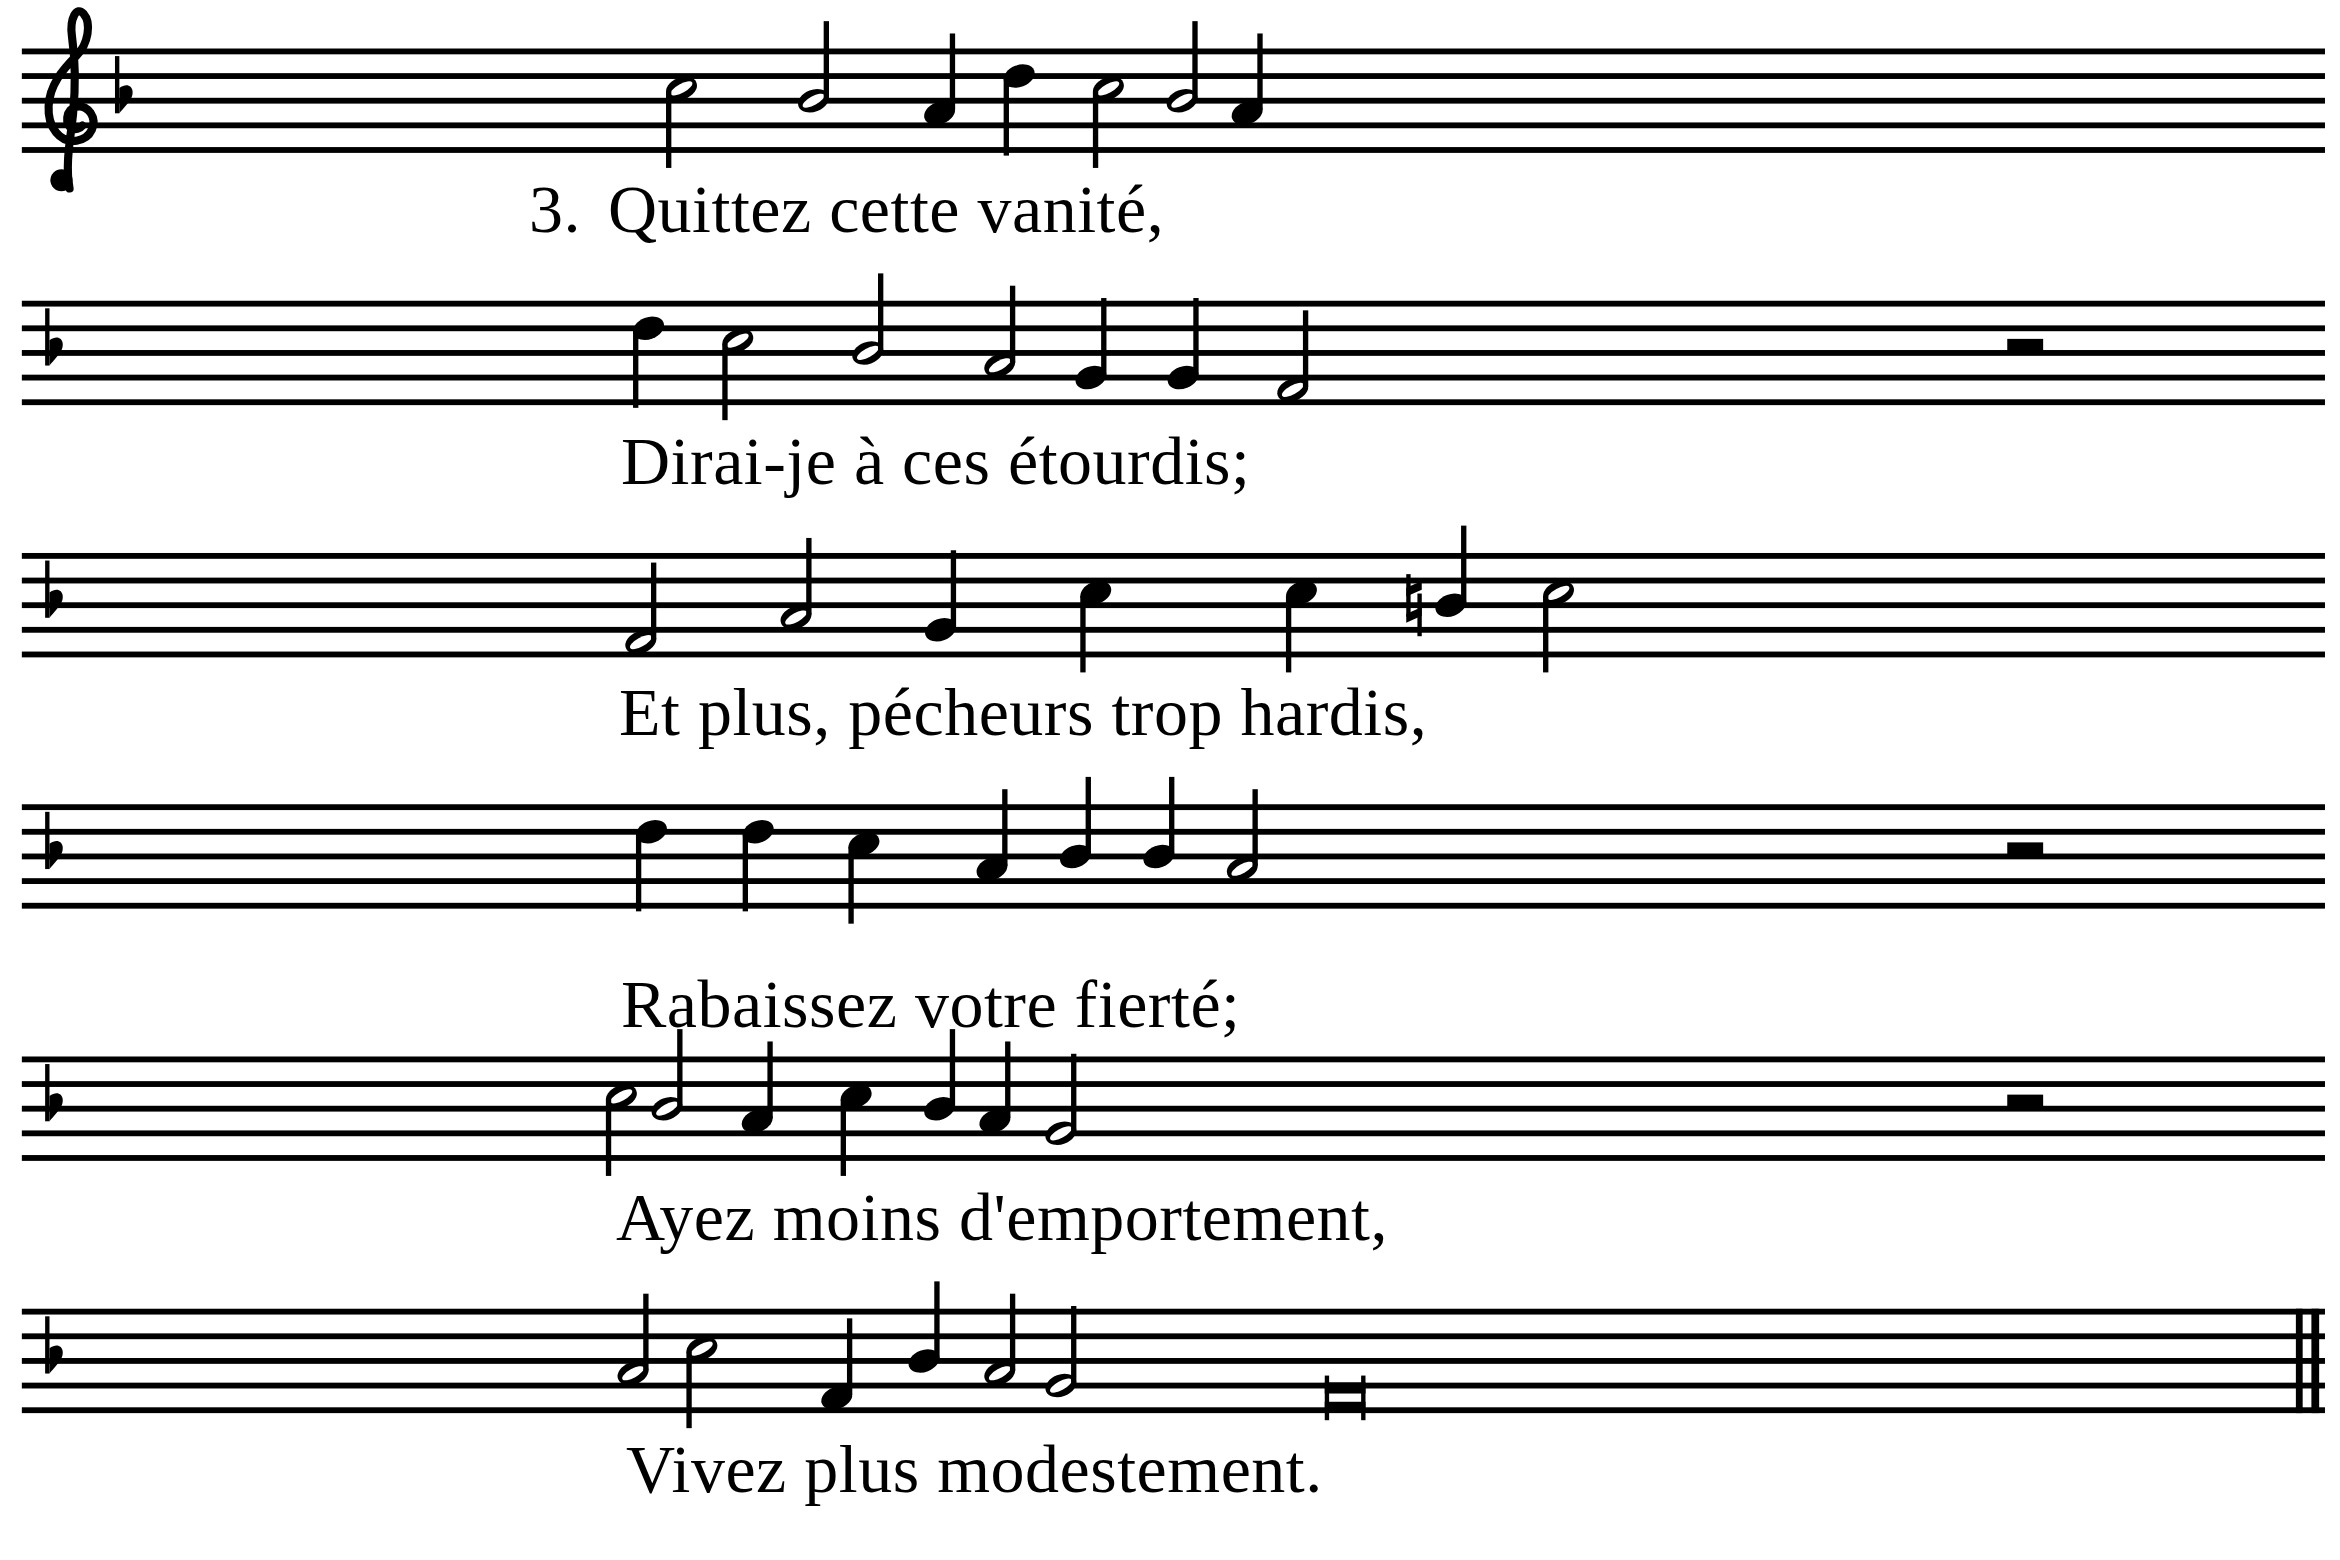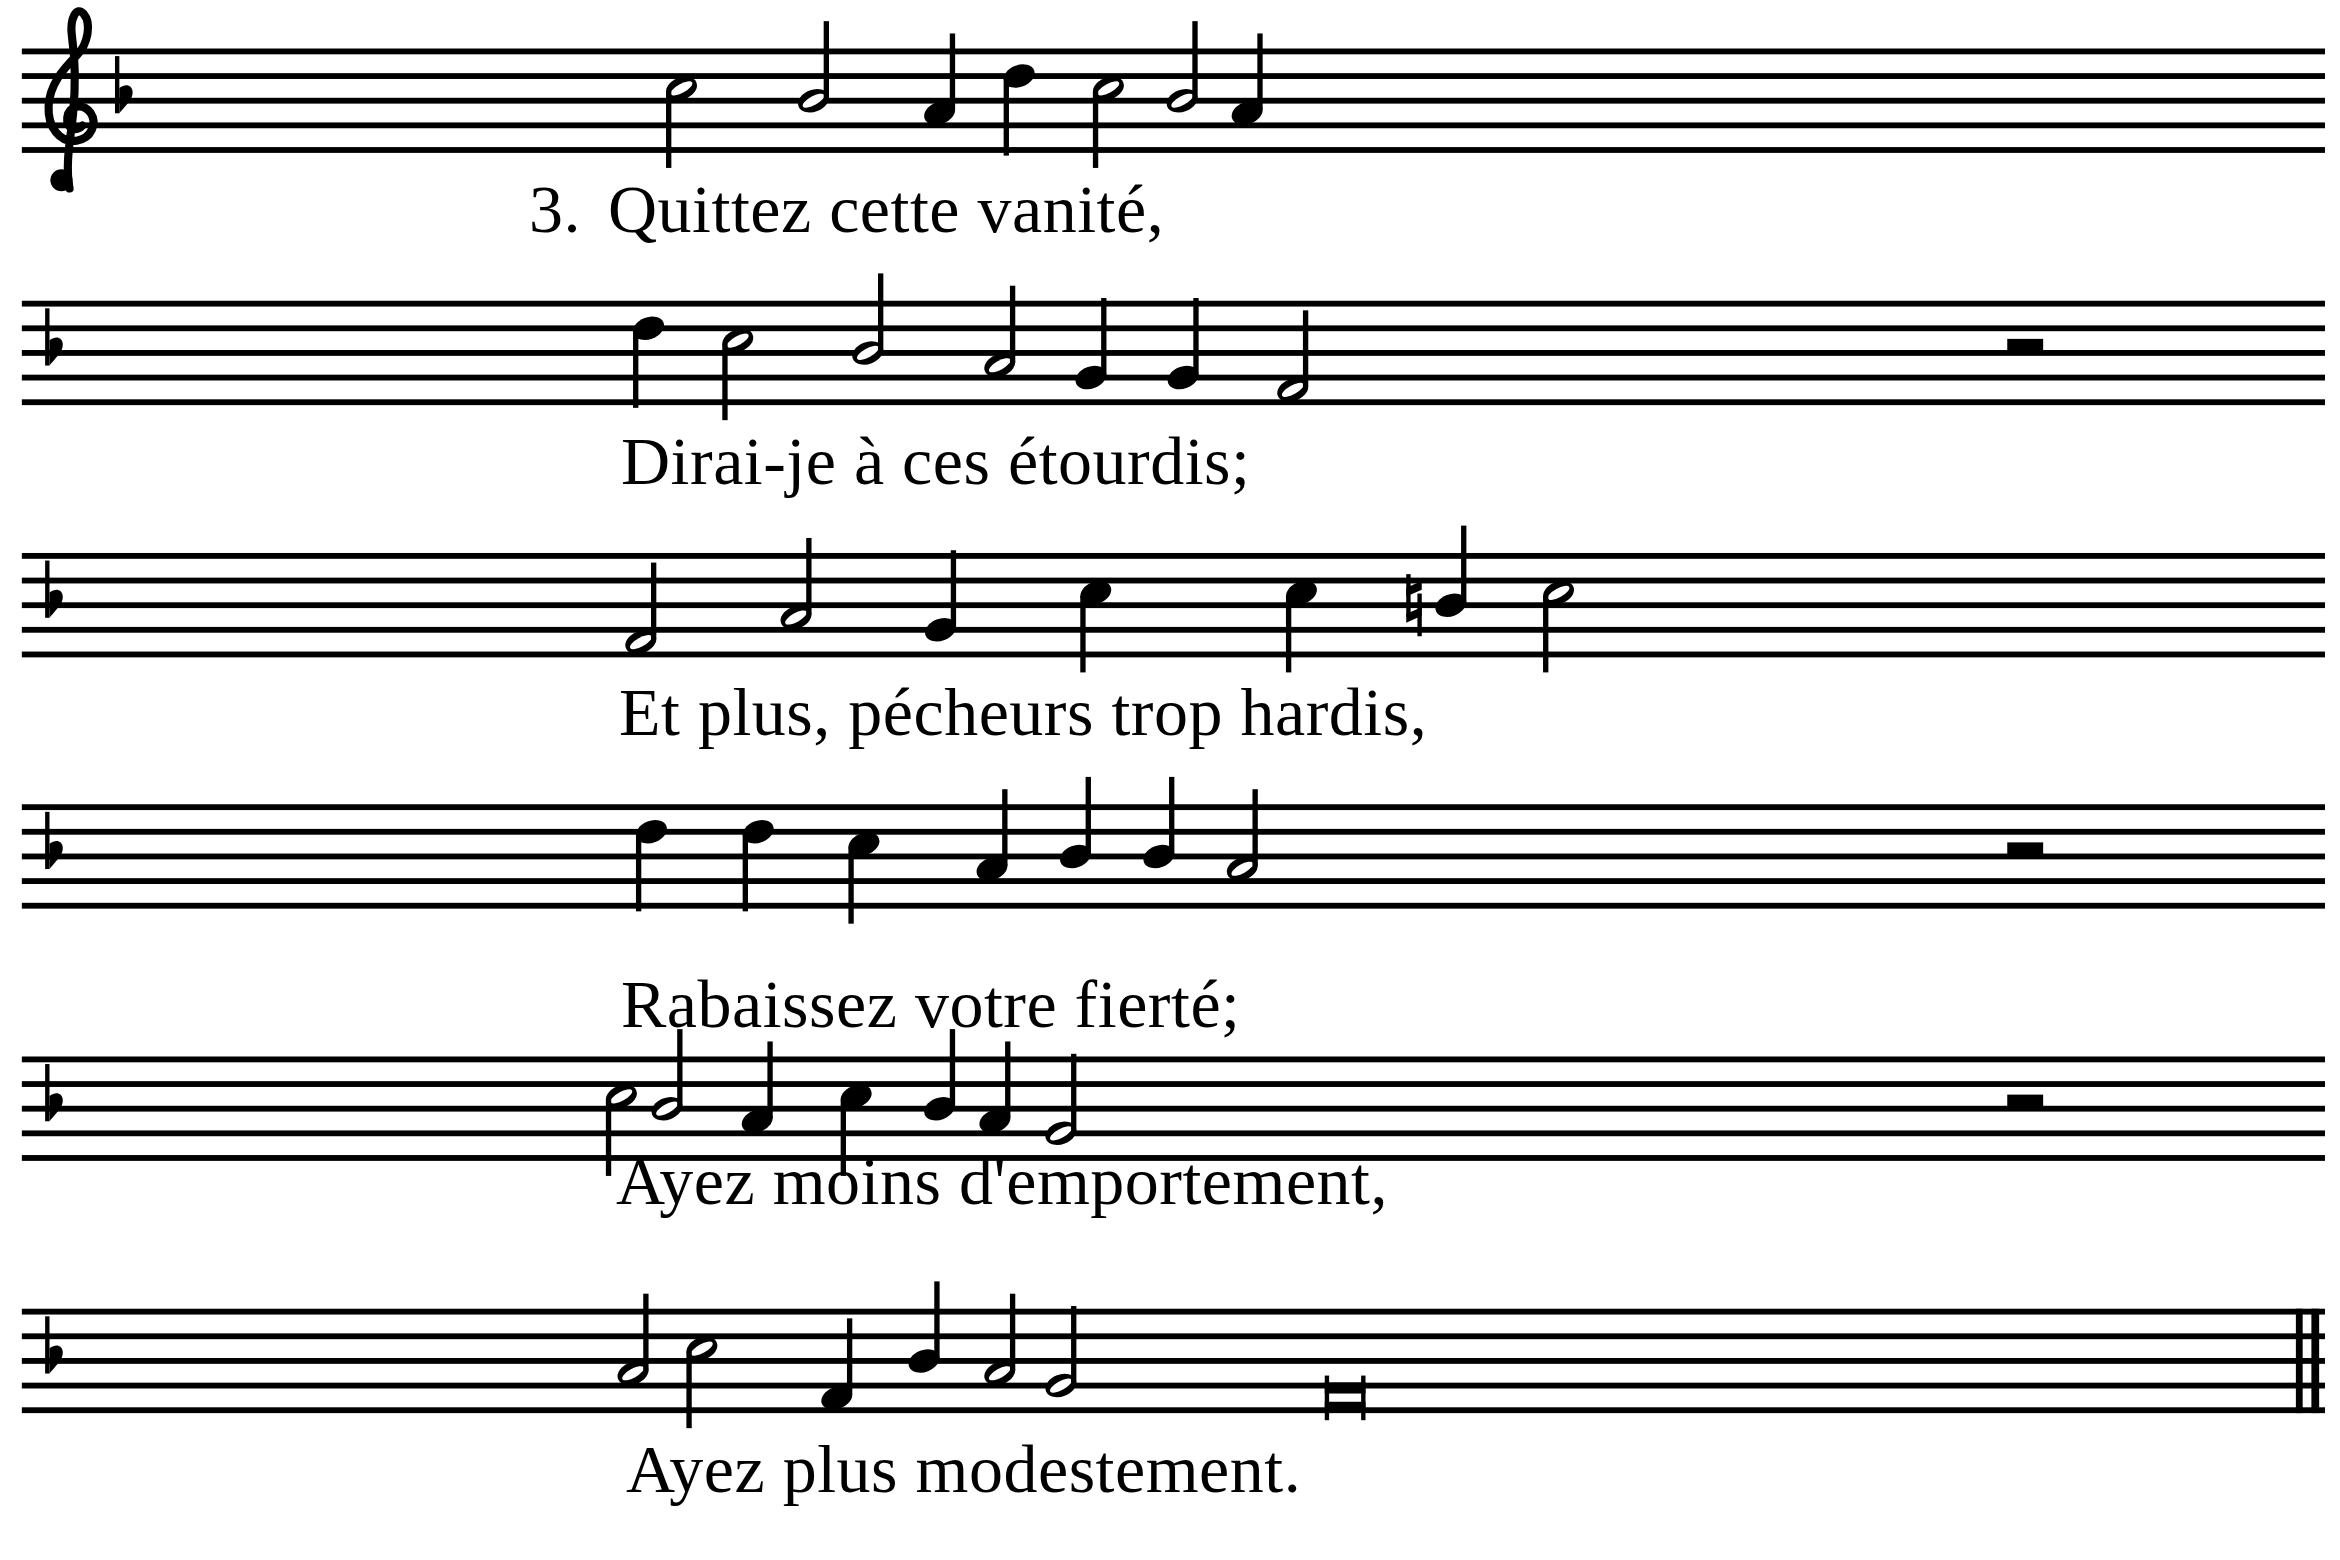--- a/index.html
+++ b/index.html
@@ -284,17 +284,17 @@
         </g>
         <rect x="2366" y="1349" width="7" height="107.59999999999991" fill="#000"></rect>
         <rect x="2382" y="1349" width="8" height="107.59999999999991" fill="#000"></rect>
       </g>
     </svg>
   <div id="lyrics">
       <div class="lyric" style="left: 529px; top: 175px;"><span class="num">3.</span><span>Quittez cette vanité,</span></div>
       <div class="lyric" style="left: 621px; top: 427px;"><span>Dirai-je à ces étourdis;</span></div>
       <div class="lyric" style="left: 619px; top: 678px;"><span>Et plus, pécheurs trop hardis,</span></div>
       <div class="lyric" style="left: 621px; top: 930px; margin-top: 40px;"><span>Rabaissez votre fierté;</span></div>
-      <div class="lyric" style="left: 616px; top: 1147px;"><span>Ayez moins d'emportement,</span></div>
-      <div class="lyric" style="left: 626px; top: 1435px;"><span>Ayez plus modestement.</span></div>
+      <div class="lyric" style="left: 616px; top: 1183px;"><span>Ayez moins d'emportement,</span></div>
+      <div class="lyric" style="left: 626px; top: 1435px;"><span>Vivez plus modestement.</span></div>
     </div>
 </div>
 
 
 </body></html>

